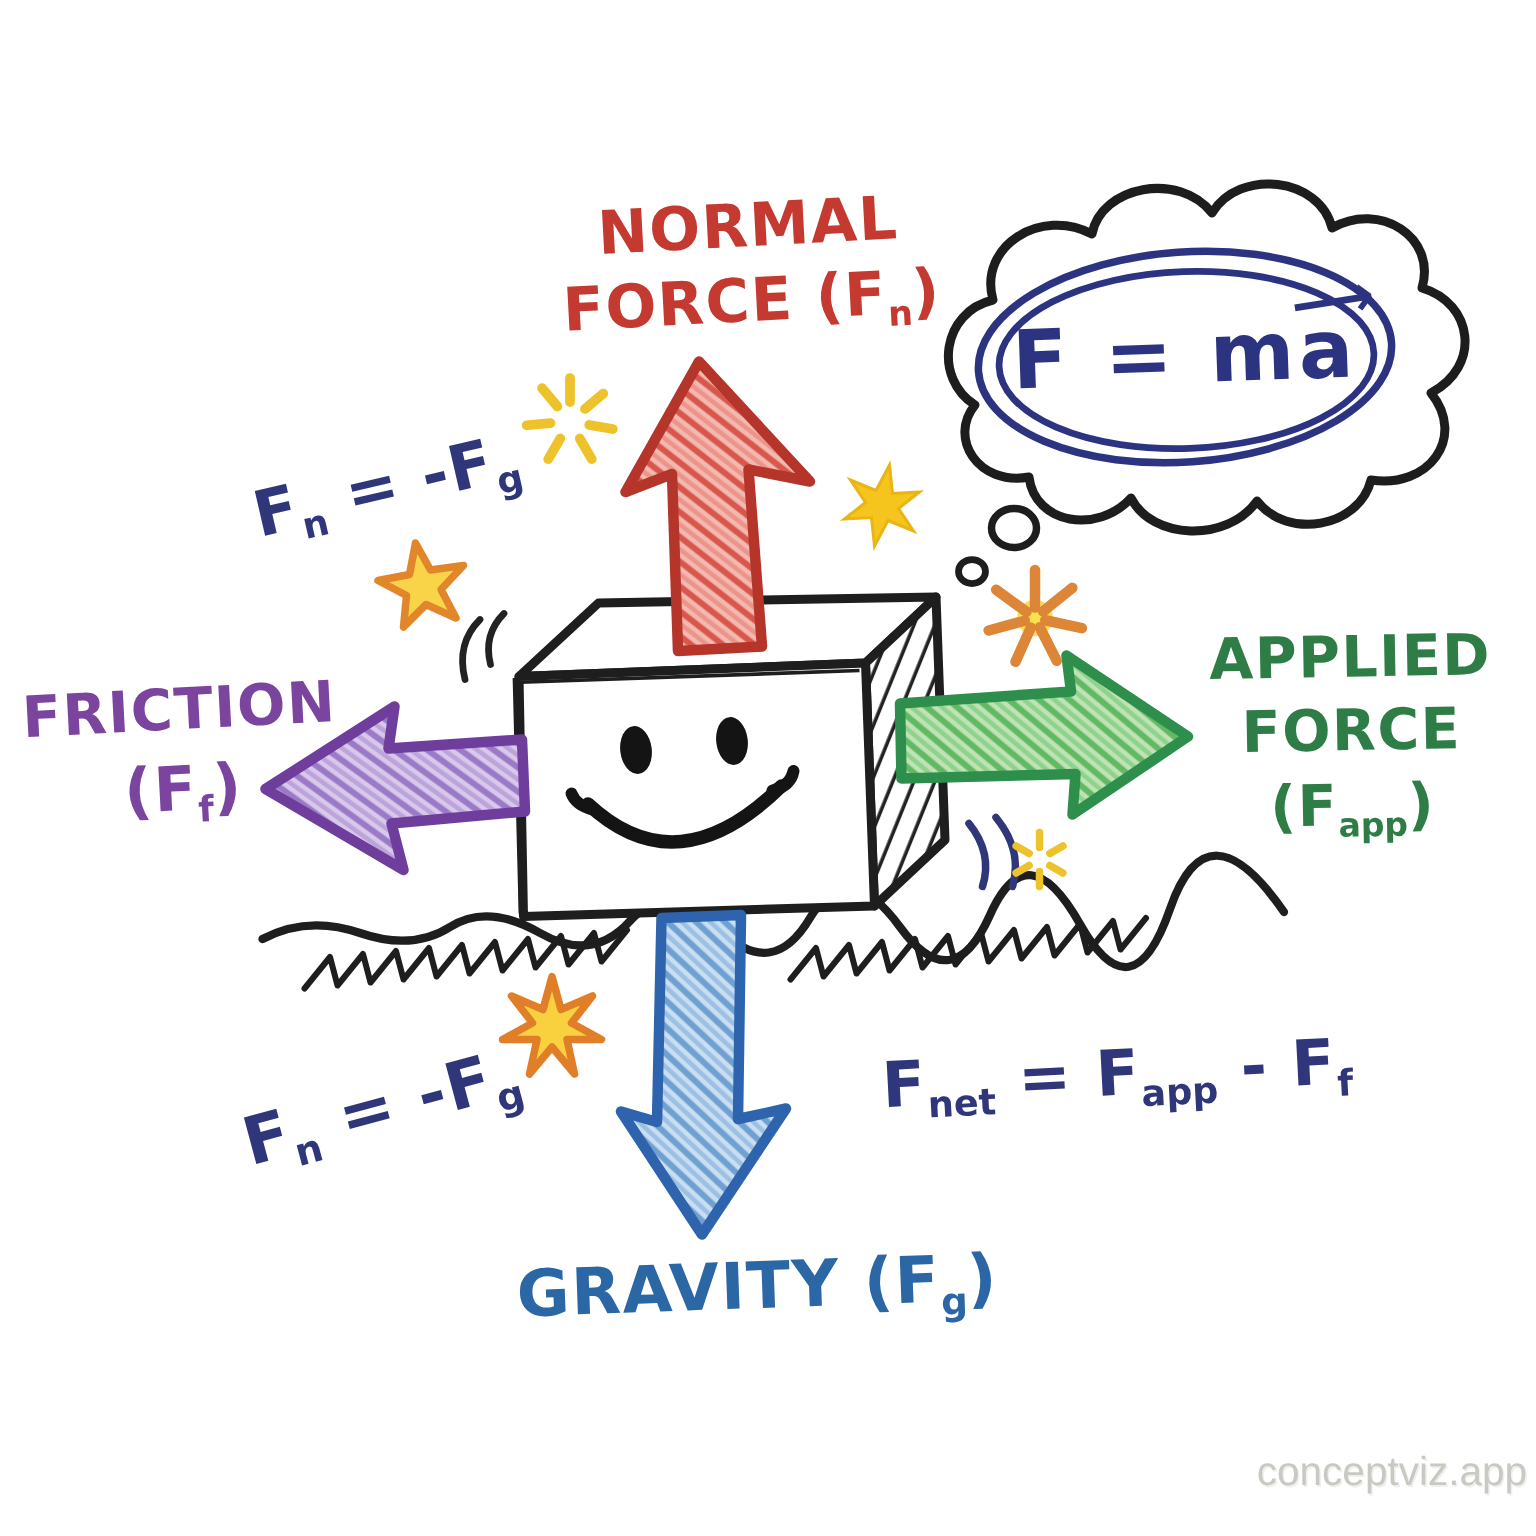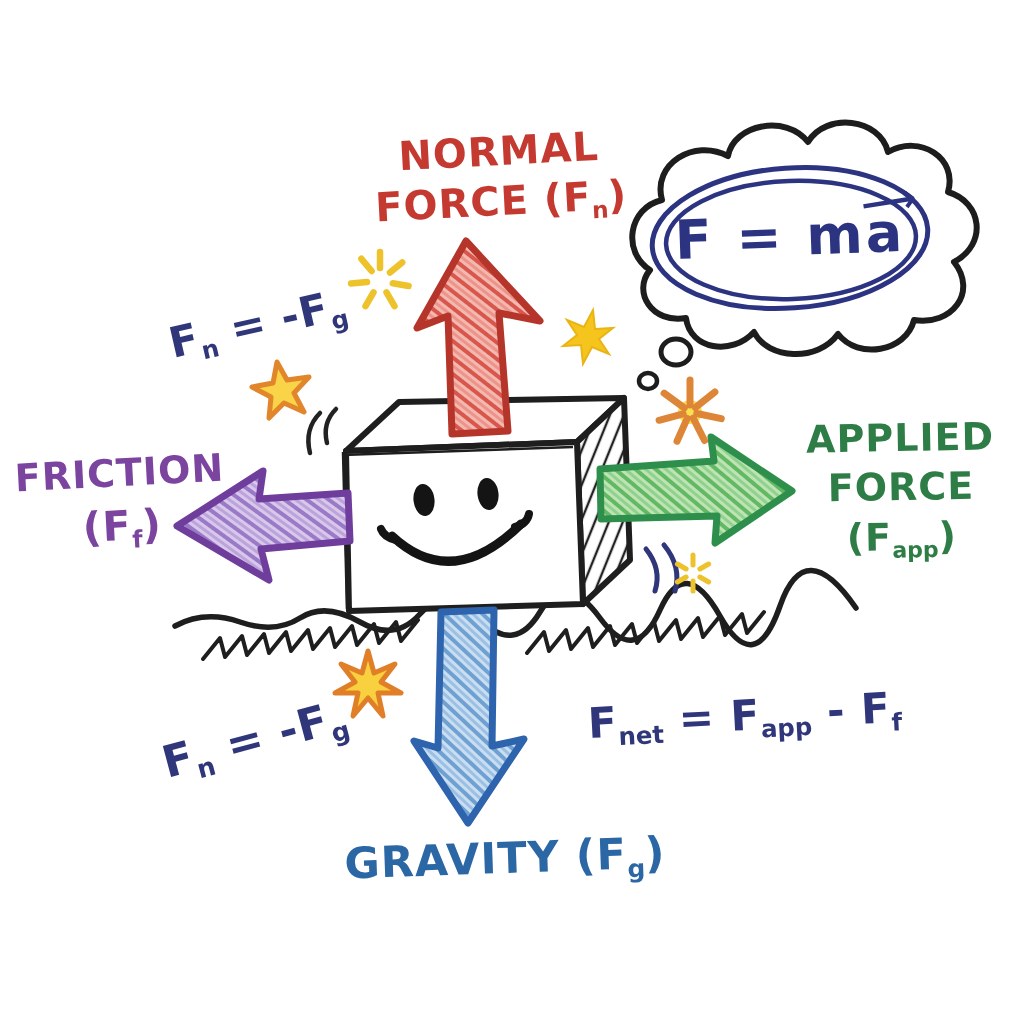--- a/index.html
+++ b/index.html
@@ -163,14 +163,17 @@
   </div>
 
   <div class="lbl c-navy" style="left:588px;top:690px;width:310px;font-size:42px;transform:rotate(-3deg);text-align:left;">
     <div class="ln"><span>F</span><span class="sb">net</span><span> = F</span><span class="sb">app</span><span> - F</span><span class="sb">f</span></div>
   </div>
 
   <div class="lbl c-navy2" style="left:664px;top:204px;width:252px;font-size:54px;transform:rotate(-2deg);letter-spacing:3px;">
     <span>F = m</span><span class="vec"><span>a</span><span class="vec-arrow">⟶</span></span>
   </div>
 
+  <div id="watermark">
+    <span>conceptviz.app</span>
+  </div>
 
 </div>
 
 </body></html>

